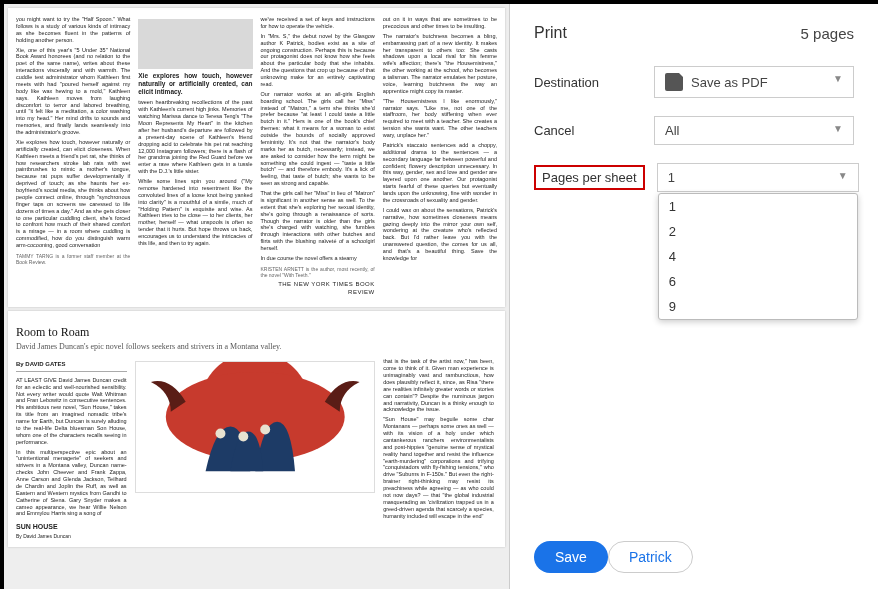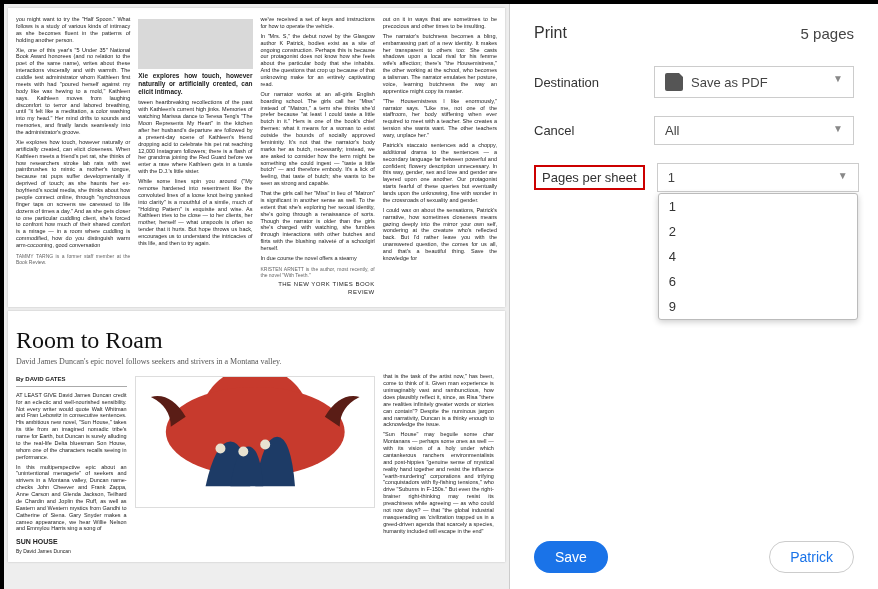--- a/index.html
+++ b/index.html
@@ -3,21 +3,21 @@
 <meta charset="utf-8">
 <style>
   html,body{margin:0;padding:0;font-family:Arial,Helvetica,sans-serif;background:#fff;width:878px;height:589px;overflow:hidden;border:2px solid #000;box-sizing:border-box}
   .wrap{display:flex;height:100%}
   .preview{flex:0 0 505px;background:#eee;overflow:hidden;position:relative;border-right:1px solid #ccc}
   .page{background:#fff;margin:4px;padding:8px;font-size:5.5px;line-height:1.25;color:#222;box-shadow:0 0 2px rgba(0,0,0,.2)}
   .cols{display:flex;gap:8px}
   .col{flex:1;text-align:justify}
   .col p{margin:0 0 3px}
   .grey-box{background:#d9d9d9;height:50px;width:100%;margin:3px 0}
-  .headline{font-family:Georgia,serif;font-size:24px;margin:6px 0 2px;color:#111}
+  .headline{font-family:Georgia,serif;font-size:12px;margin:6px 0 2px;color:#111}
   .sub{font-family:Georgia,serif;font-size:8px;color:#555;margin:0 0 6px}
   .byline{font-weight:bold;font-size:6px;margin:3px 0 5px;border-bottom:1px solid #aaa;padding-bottom:2px}
   .illus{height:130px;margin:3px 0;background:
     radial-gradient(circle at 50% 35%,#c73a2d 0 55px,transparent 56px),
     linear-gradient(#fff,#fff);border:1px solid #ddd;position:relative}
   .illus svg{position:absolute;inset:0}
   .subhead{font-weight:bold;font-size:6.5px;margin:4px 0 2px}
   .small-caps{font-size:6px;letter-spacing:.5px;text-align:right;margin-top:4px}
   .house{font-weight:bold;font-size:7px;margin-top:6px}
   .byline2{font-size:5px;margin-top:1px}
@@ -30,21 +30,21 @@
   .row-label{flex:0 0 120px;font-size:13px;color:#333}
   .row-label.highlight{border:2px solid #c00;border-radius:0;padding:3px 6px;flex:0 0 auto;margin-right:auto}
   .select{flex:1;display:flex;align-items:flex-start;justify-content:space-between;border:1px solid #ccc;border-radius:0;padding:6px 10px;background:#fff;font-size:13px;color:#444;cursor:pointer;position:relative}
   .select .chev{font-size:10px;color:#888}
   .pdf-ico{width:18px;height:18px;background:#555;border-radius:2px;margin-right:8px;display:inline-block;position:relative}
   .pdf-ico:before{content:"";position:absolute;right:-1px;top:-1px;width:6px;height:6px;background:#fff;clip-path:polygon(0 0,100% 100%,100% 0)}
   .select-inner{display:flex;align-items:center}
   .dropdown{position:absolute;left:0;right:0;top:100%;background:#fff;border:1px solid #bbb;border-radius:3px;box-shadow:0 2px 6px rgba(0,0,0,.2);z-index:10;margin-top:2px}
   .dropdown div{padding:5px 10px;font-size:13px;color:#333;cursor:pointer}
   .dropdown div.sel{background:#1a73e8;color:#fff}
-  .footer{margin-top:auto;display:flex;justify-content:space-between;gap:19px}
+  .footer{margin-top:auto;display:flex;justify-content:flex-start;gap:0}
   .btn{padding:7px 20px;border-radius:18px;font-size:14px;cursor:pointer;border:1px solid transparent}
   .btn-save{background:#1a73e8;color:#fff}
   .btn-cancel{background:#fff;color:#1a73e8;border-color:#ccc}
 </style>
 </head>
 <body>
 
 <div class="wrap">
 
   <div class="preview">

